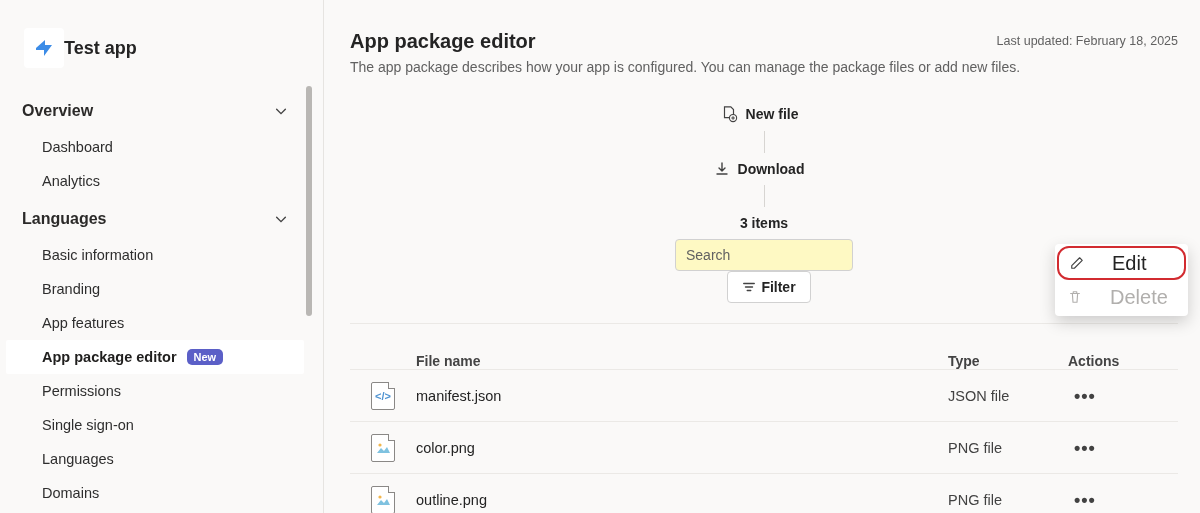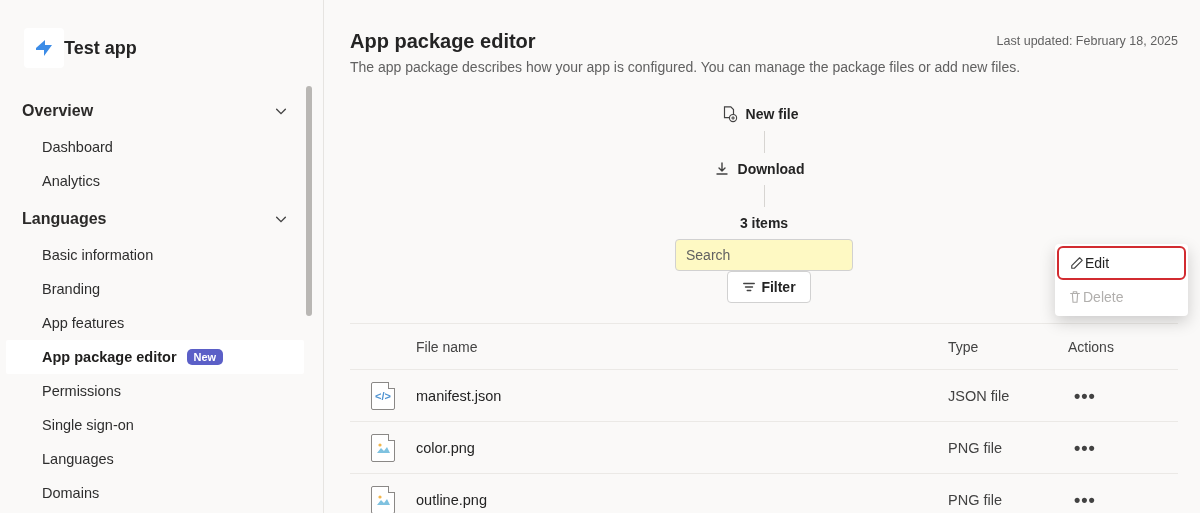--- a/index.html
+++ b/index.html
@@ -31,35 +31,35 @@
   .tb-btn { display: flex; align-items: center; gap: 8px; font-size: 14px; font-weight: 600; color: #242424; padding: 8px 18px 8px 8px; cursor: pointer; user-select: none; }
   .tb-sep { width: 1px; height: 22px; background: #d7d5d2; margin: 0 4px; }
   .tb-info { font-size: 14px; font-weight: 600; color: #242424; padding: 8px 12px; }
   .spacer { flex: 1; }
   .search-box { width: 178px; height: 32px; border: 1px solid #d1d1d1; background: #fef9c3; border-radius: 4px; padding: 0 10px; font-size: 14px; color: #242424; }
   .search-box::placeholder { color: #616161; }
   .filter-btn { height: 32px; border: 1px solid #d1d1d1; background: #fff; border-radius: 4px; padding: 0 14px; font-size: 14px; font-weight: 600; color: #242424; display: inline-flex; align-items: center; gap: 5px; margin-left: 10px; cursor: pointer; }
 
   .table { border-top: 1px solid #ebe9e6; }
   .t-head, .t-row { display: flex; align-items: center; border-bottom: 1px solid #ebe9e6; }
-  .t-head { height: 46px; font-size: 14px; font-weight: 400; color: #444; }
+  .t-head { height: 46px; font-size: 14px; font-weight: 700; color: #444; align-items: flex-end; }
   .t-row { height: 52px; font-size: 14.5px; color: #242424; }
   .col-icon { width: 66px; display: flex; justify-content: center; }
   .col-name { flex: 1; }
   .col-type { width: 120px; color: #424242; }
   .col-actions { width: 110px; display: flex; align-items: center; }
   .file-icon { width: 24px; height: 28px; border: 1px solid #8a8886; border-radius: 2px; position: relative; background: #fff; display: flex; align-items: center; justify-content: center; }
   .file-icon.code { color: #4f93d1; font-size: 11px; font-weight: bold; }
   .file-icon.img svg { display: block; }
   .dog-ear { position: absolute; top: -1px; right: -1px; width: 7px; height: 7px; background: #faf9f8; border-left: 1px solid #8a8886; border-bottom: 1px solid #8a8886; }
   .more { font-size: 18px; letter-spacing: 1px; color: #424242; font-weight: bold; cursor: pointer; padding: 4px 6px; user-select:none; line-height:1; }
 
   
   .ctx-menu { position: absolute; top: 244px; right: 12px; width: 133px; background: #fff; border-radius: 4px; box-shadow: 0 6px 16px rgba(0,0,0,.18); padding: 2px; }
-  .ctx-item { display: flex; align-items: center; gap: 0; height: 34px; padding: 0 10px; font-size: 14px; cursor: pointer; border-radius: 6px; }
+  .ctx-item { display: flex; align-items: center; gap: 27px; height: 34px; padding: 0 10px; font-size: 20px; cursor: pointer; border-radius: 12px; }
   .ctx-item.edit { border: 2.5px solid #d22b30; color: #242424; }
   .ctx-item.delete { color: #b1afad; }
   .ctx-icon { width: 16px; display: flex; justify-content: center; }
 </style>
 </head>
 <body>
 
 <div class="app">
 
   <div class="side">

